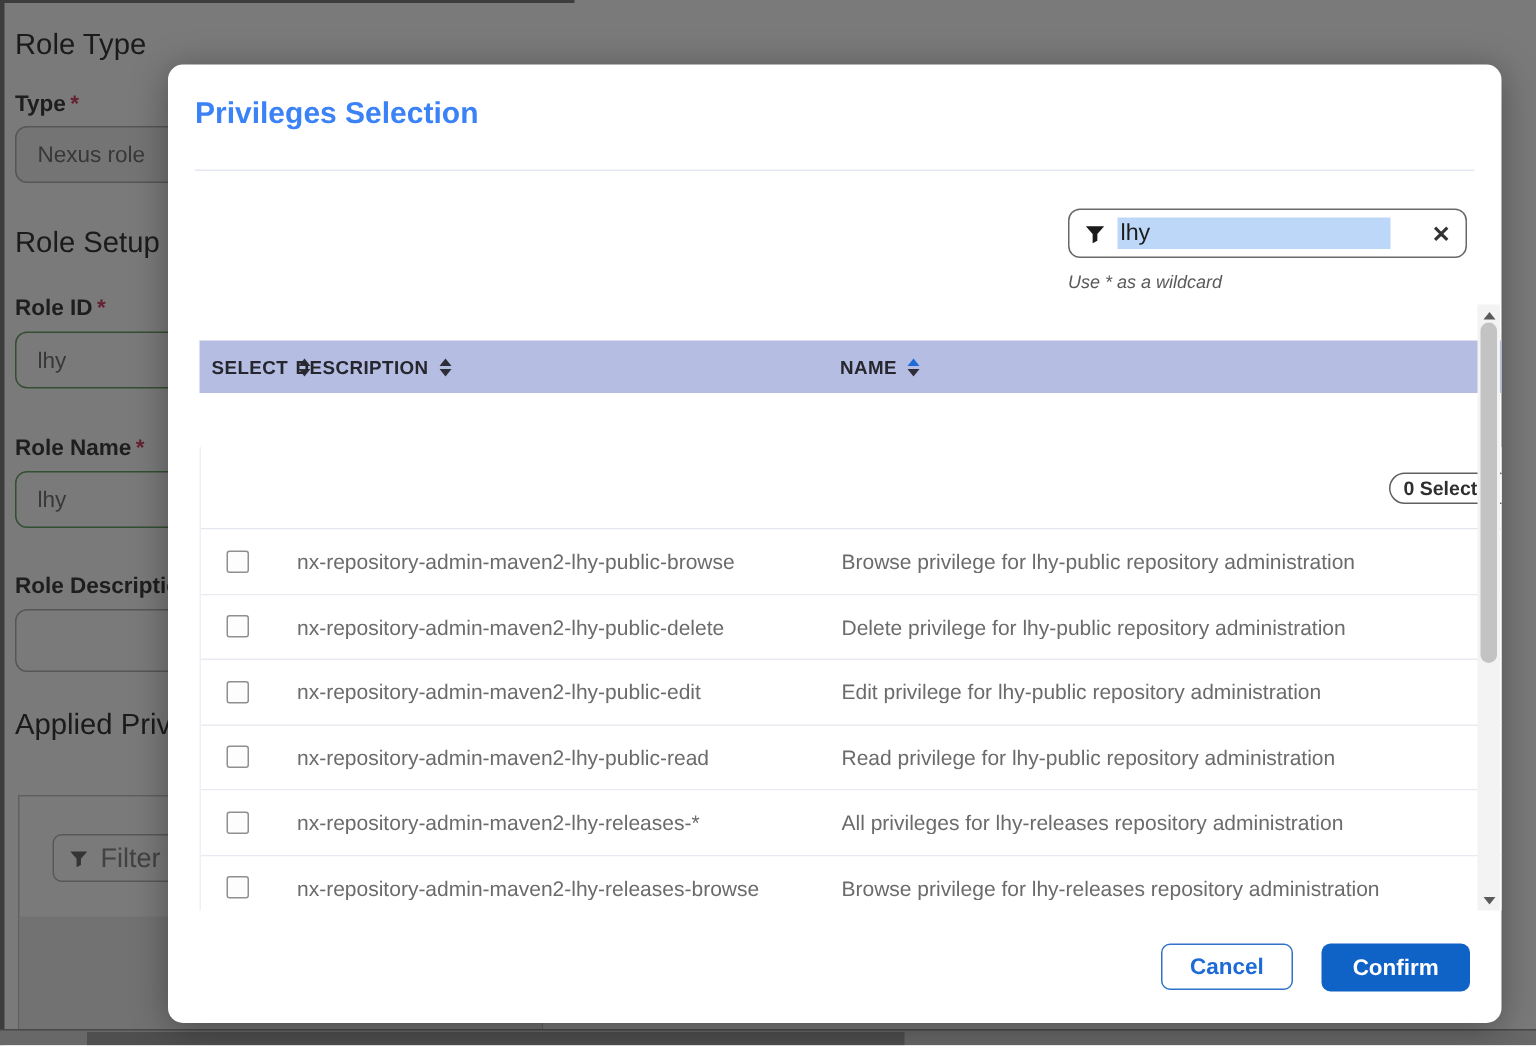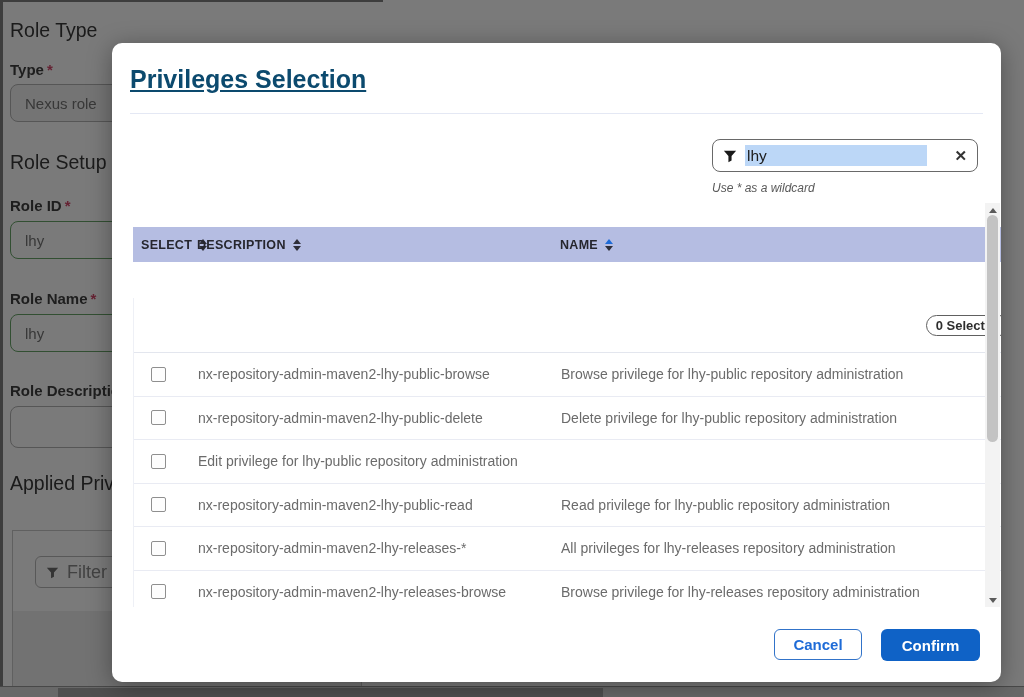--- a/index.html
+++ b/index.html
@@ -30,21 +30,21 @@
   .hscroll { position:absolute; left:0; top:686px; width:1024px; height:11px;
              background:#d9d9d9; border-top:1px solid #979797; }
   .hscroll-thumb { position:absolute; left:58px; top:1px; width:545px; height:9px; background:#a6a6a6; }
 
   
   .overlay { position:absolute; inset:0; background:rgba(0,0,0,0.52); z-index:5; }
 
   
   .modal { position:absolute; left:112px; top:43px; width:889px; height:639px; z-index:10;
            background:#fff; border-radius:10px; box-shadow:0 4px 24px rgba(0,0,0,0.35); }
-  .modal-title { position:absolute; left:18px; top:22px; font-size:25px; font-weight:600; color:#0c4a6e;text-decoration:underline; }
+  .modal-title { position:absolute; left:18px; top:22px; font-size:20px; font-weight:600; color:#3b82f6; }
   .divider { position:absolute; left:18px; right:18px; top:70px; height:1px; background:#e4e8f4; }
 
   .filter-box { position:absolute; left:600px; top:96px; width:266px; height:33px;
                 border:1px solid #696969; border-radius:8px; background:#fff;
                 display:flex; align-items:center; padding:0 10px; }
   .funnel { display:inline-flex; }
   .filter-box .funnel { color:#1a1a1a; margin-right:8px; }
   .sel-highlight { display:inline-block; width:182px; height:21px; line-height:21px;
                    background:var(--selection-highlight,#bcd7f7); color:#1c1c1c;
                    font-size:15.5px; padding-left:2px; }
@@ -200,20 +200,21 @@
               <div>
                 <div class="checkbox"></div>
               </div>
               <div class="cell-text">nx-repository-admin-maven2-lhy-public-delete</div>
               <div class="cell-text">Delete privilege for lhy-public repository administration</div>
             </div>
             <div class="row">
               <div>
                 <div class="checkbox"></div>
               </div>
+              <div class="cell-text">nx-repository-admin-maven2-lhy-public-edit</div>
               <div class="cell-text">Edit privilege for lhy-public repository administration</div>
             </div>
             <div class="row">
               <div>
                 <div class="checkbox"></div>
               </div>
               <div class="cell-text">nx-repository-admin-maven2-lhy-public-read</div>
               <div class="cell-text">Read privilege for lhy-public repository administration</div>
             </div>
             <div class="row">

